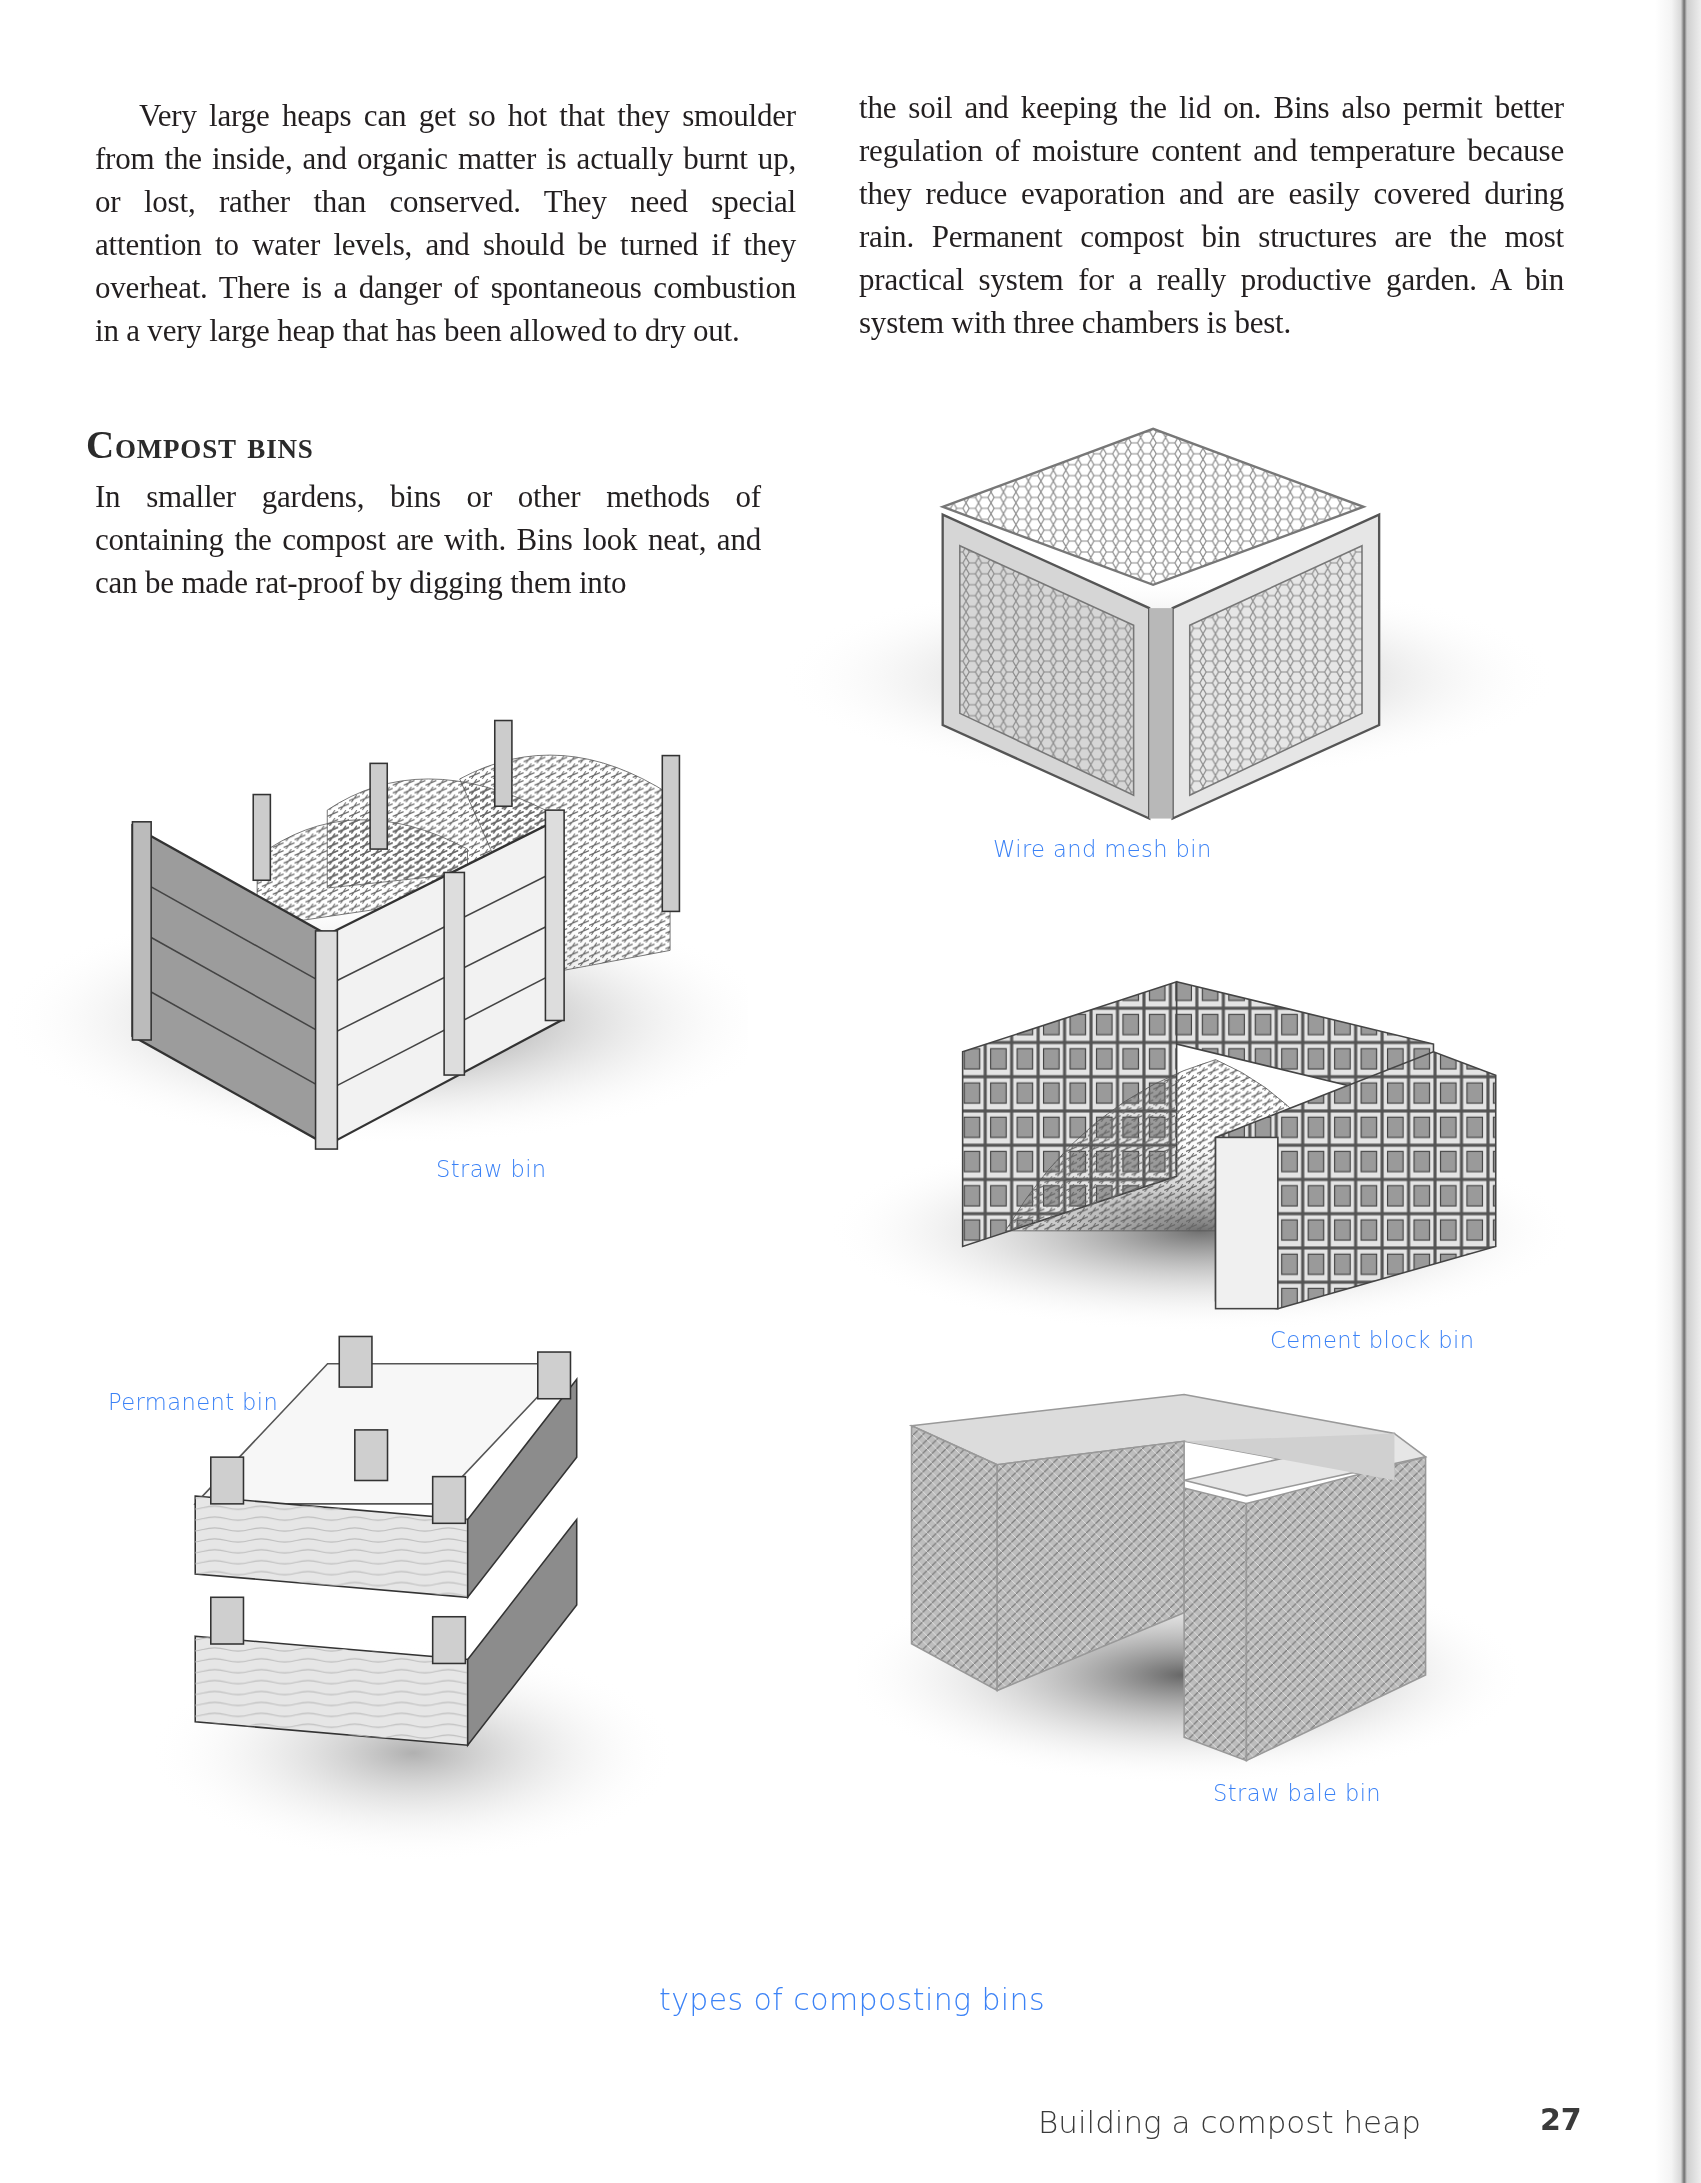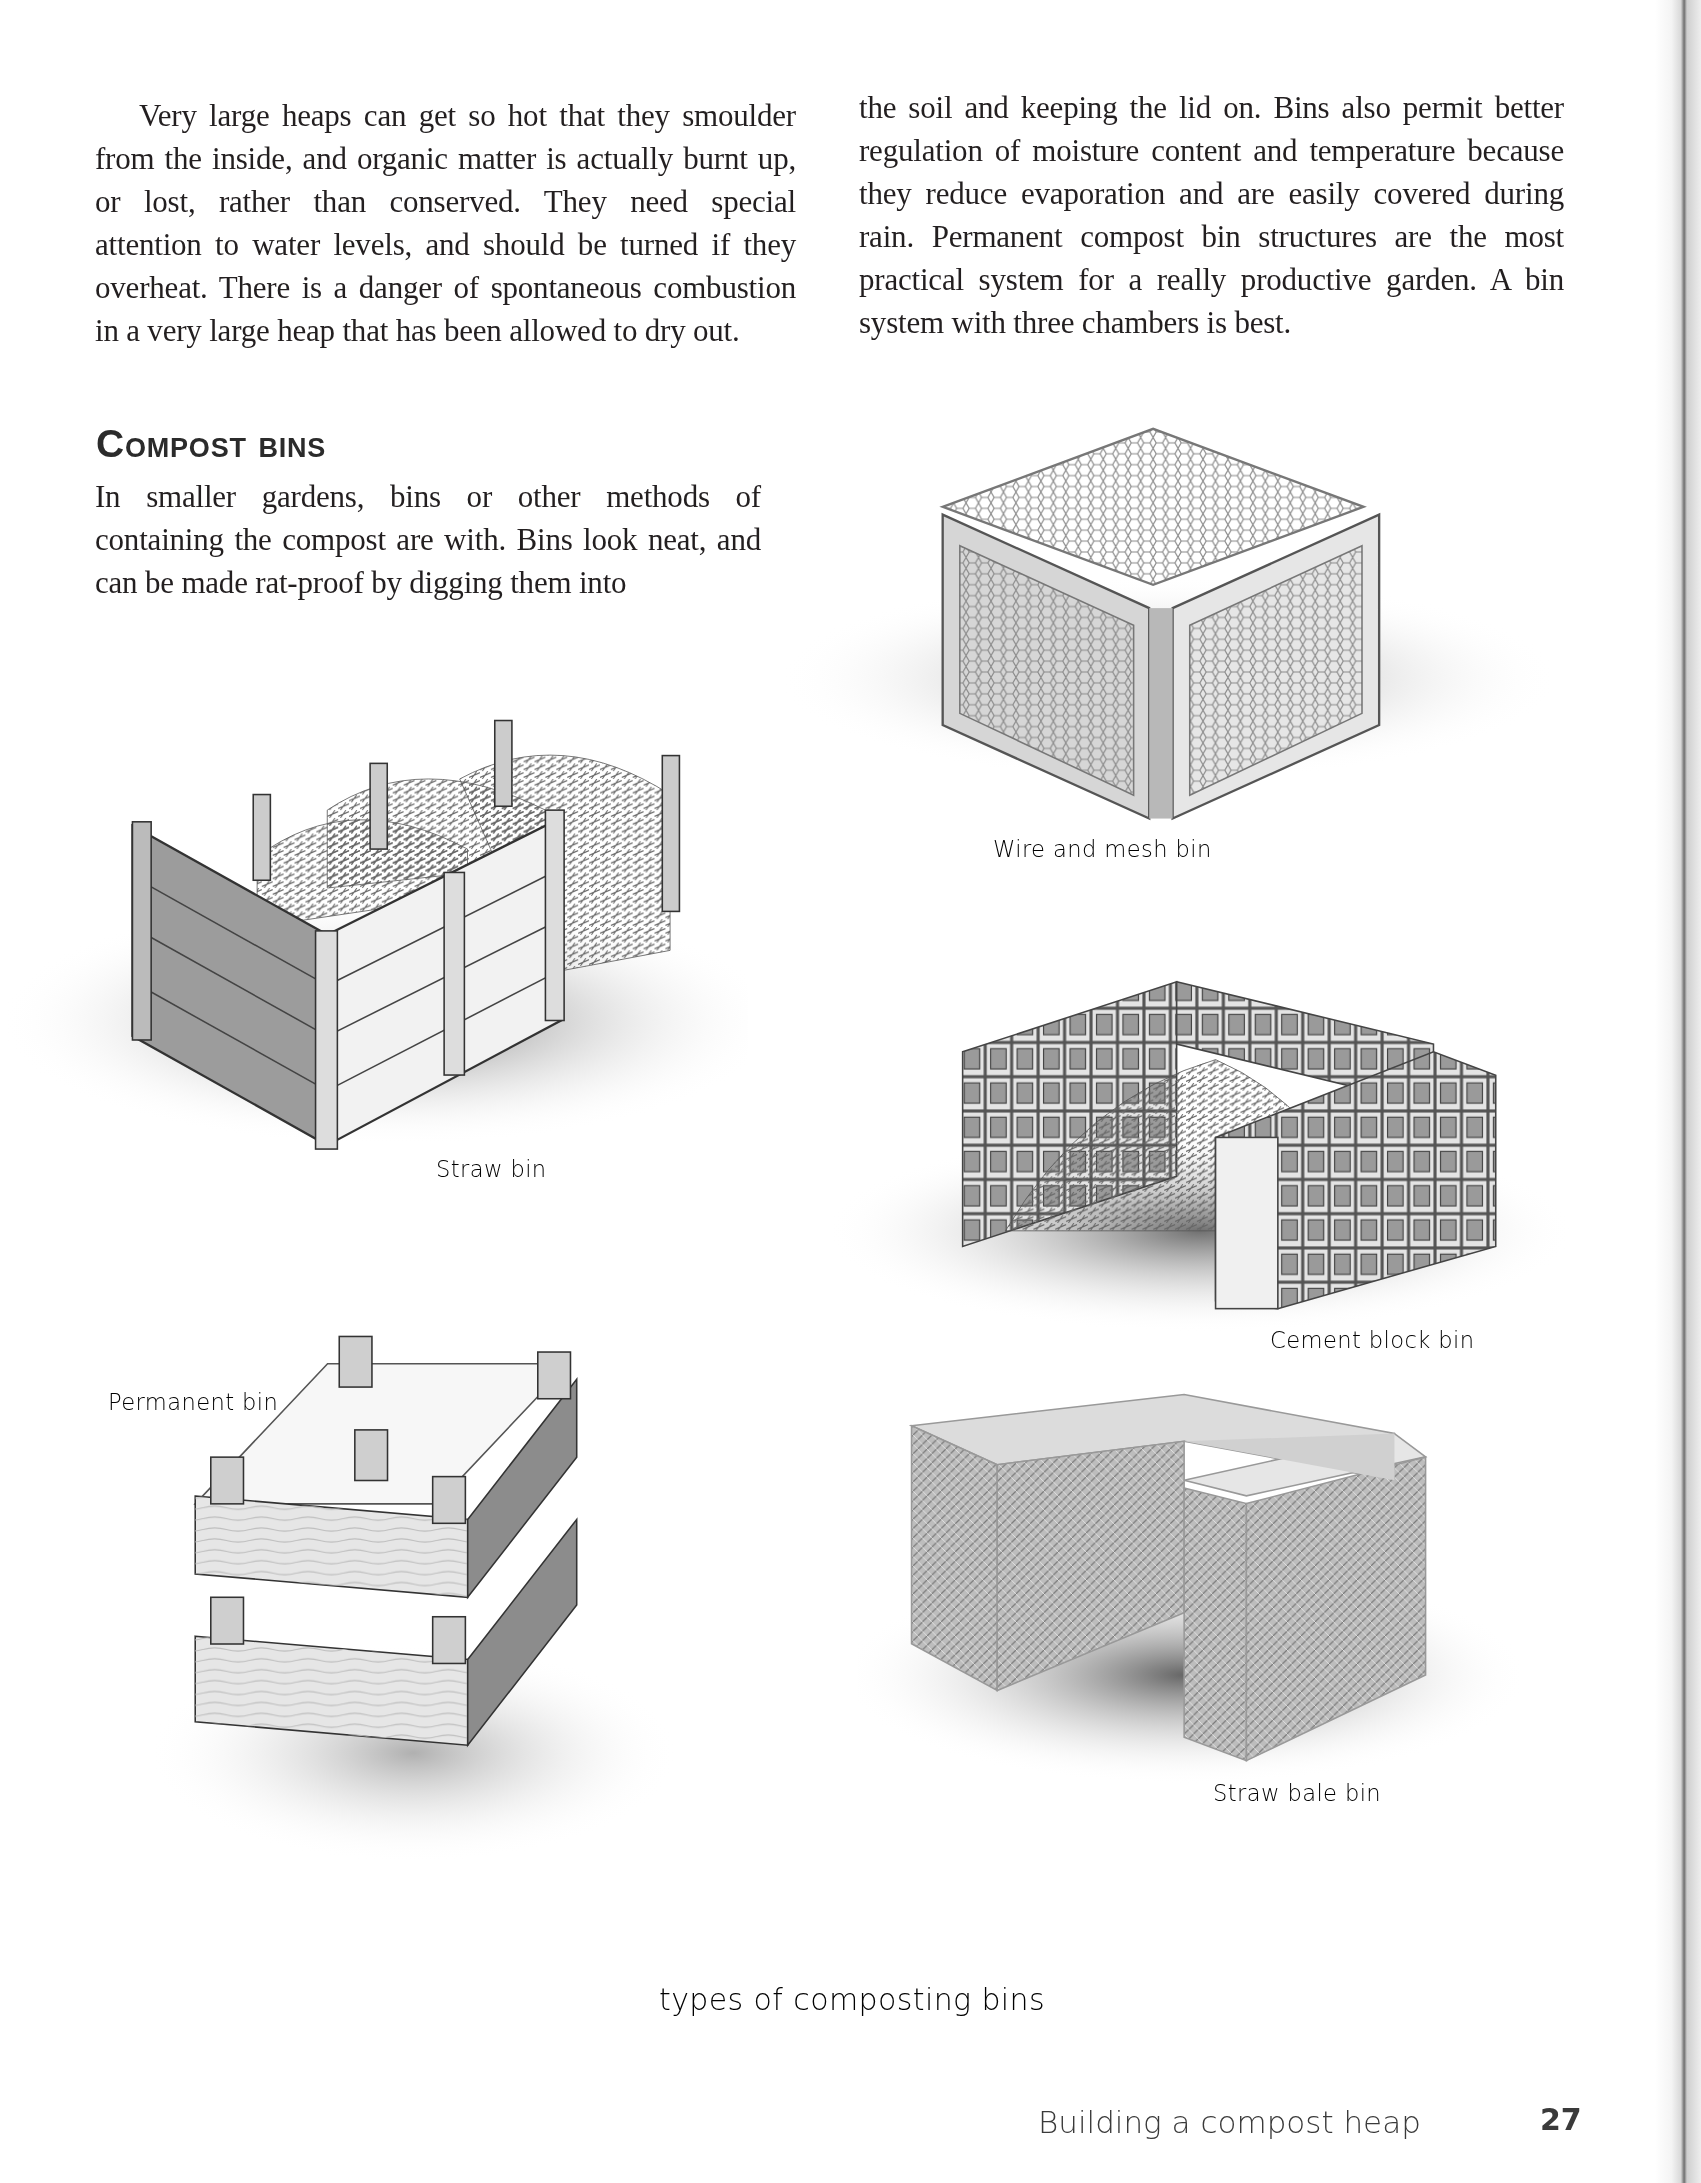--- a/index.html
+++ b/index.html
@@ -14,28 +14,28 @@
   }
   .col {
     position: absolute; font-size: 31px; line-height: 43px; text-align: justify;
     letter-spacing: -0.2px;
   }
   .col p { margin: 0; }
   .col-left { left: 95px; top: 86px; width: 701px; }
   .col-left p { text-indent: 44px; margin-top: 8px; }
   .col-right { left: 859px; top: 86px; width: 705px; }
   .heading {
-    position: absolute; left: 96px; top: 422px; font-family: Liberation Sans, sans-serif;
+    position: absolute; left: 86px; top: 422px; font-family: Liberation Serif, serif;
     font-size: 39px; font-weight: bold; letter-spacing: 0.8px; color: #2b2b2b;
     font-variant: small-caps;
   }
   .col-intro { left: 95px; top: 475px; width: 666px; }
   .caption {
     position: absolute; font-family: "DejaVu Sans", sans-serif; font-size: 22.6px;
-    color: #000000; font-weight: 300; letter-spacing: 0.4px; text-align: right;
+    color: #3b82f6; font-weight: 300; letter-spacing: 0.4px; text-align: right;
   }
   .footer-title {
     position: absolute; left: 1038px; top: 2104px; font-family: "DejaVu Sans", sans-serif;
     font-size: 31px; color: #3a3a3a; font-weight: 300; text-align: center;
   }
   .page-num {
     position: absolute; left: 1540px; top: 2102px; font-family: "DejaVu Sans", sans-serif;
     font-size: 30px; color: #3a3a3a; font-weight: 700;
   }
   .illus { position: absolute; }

